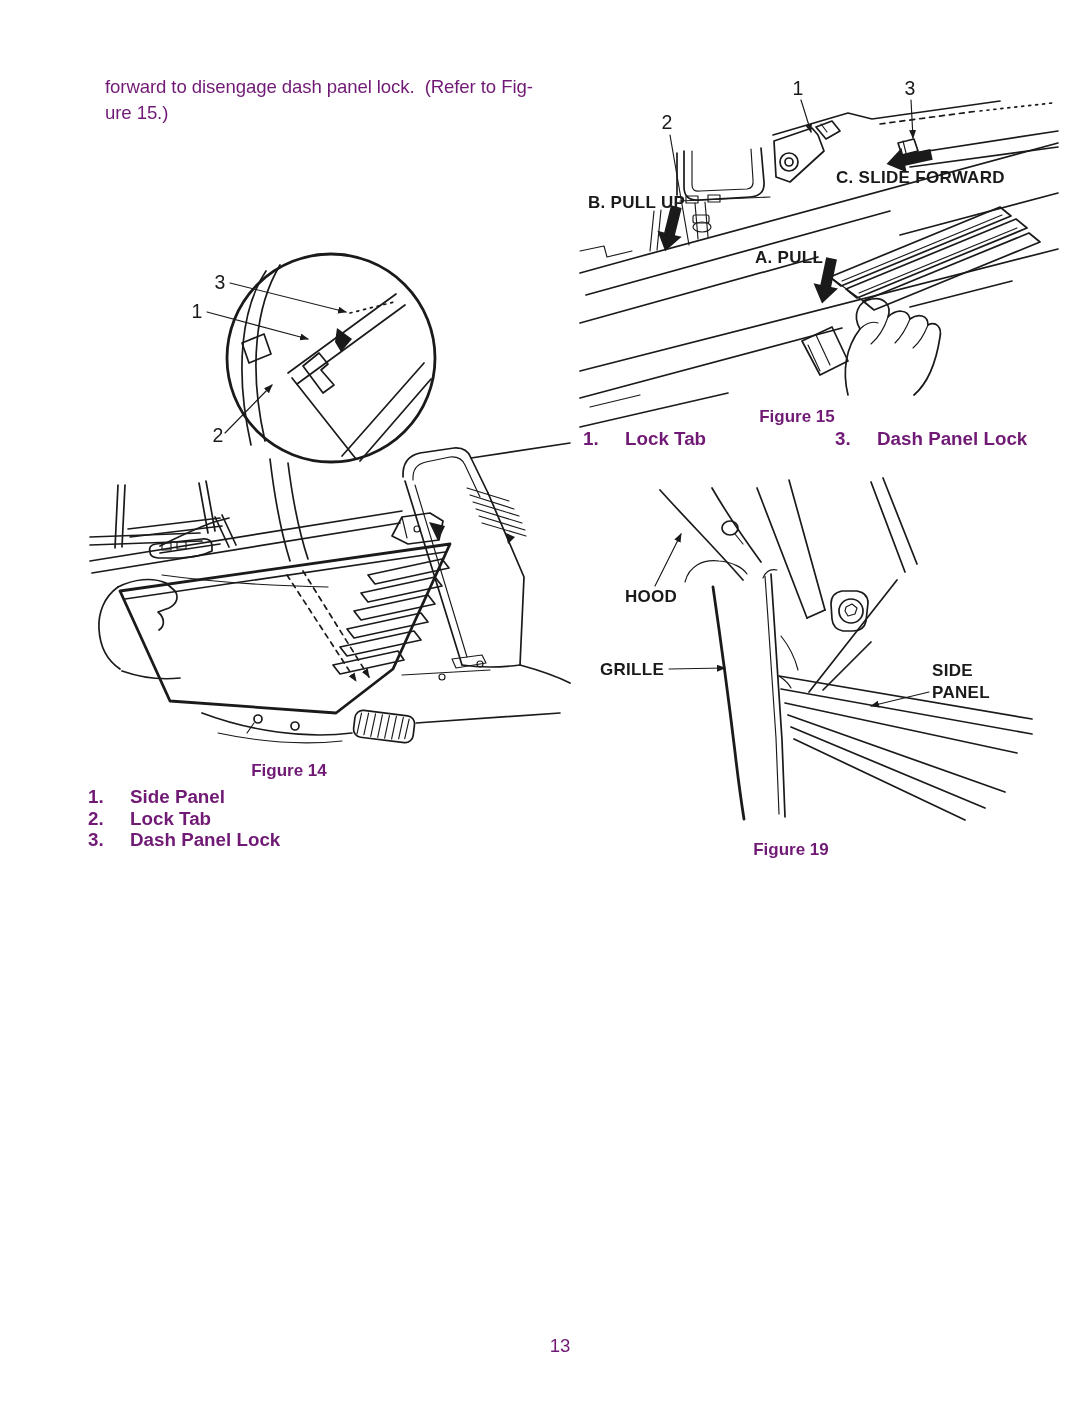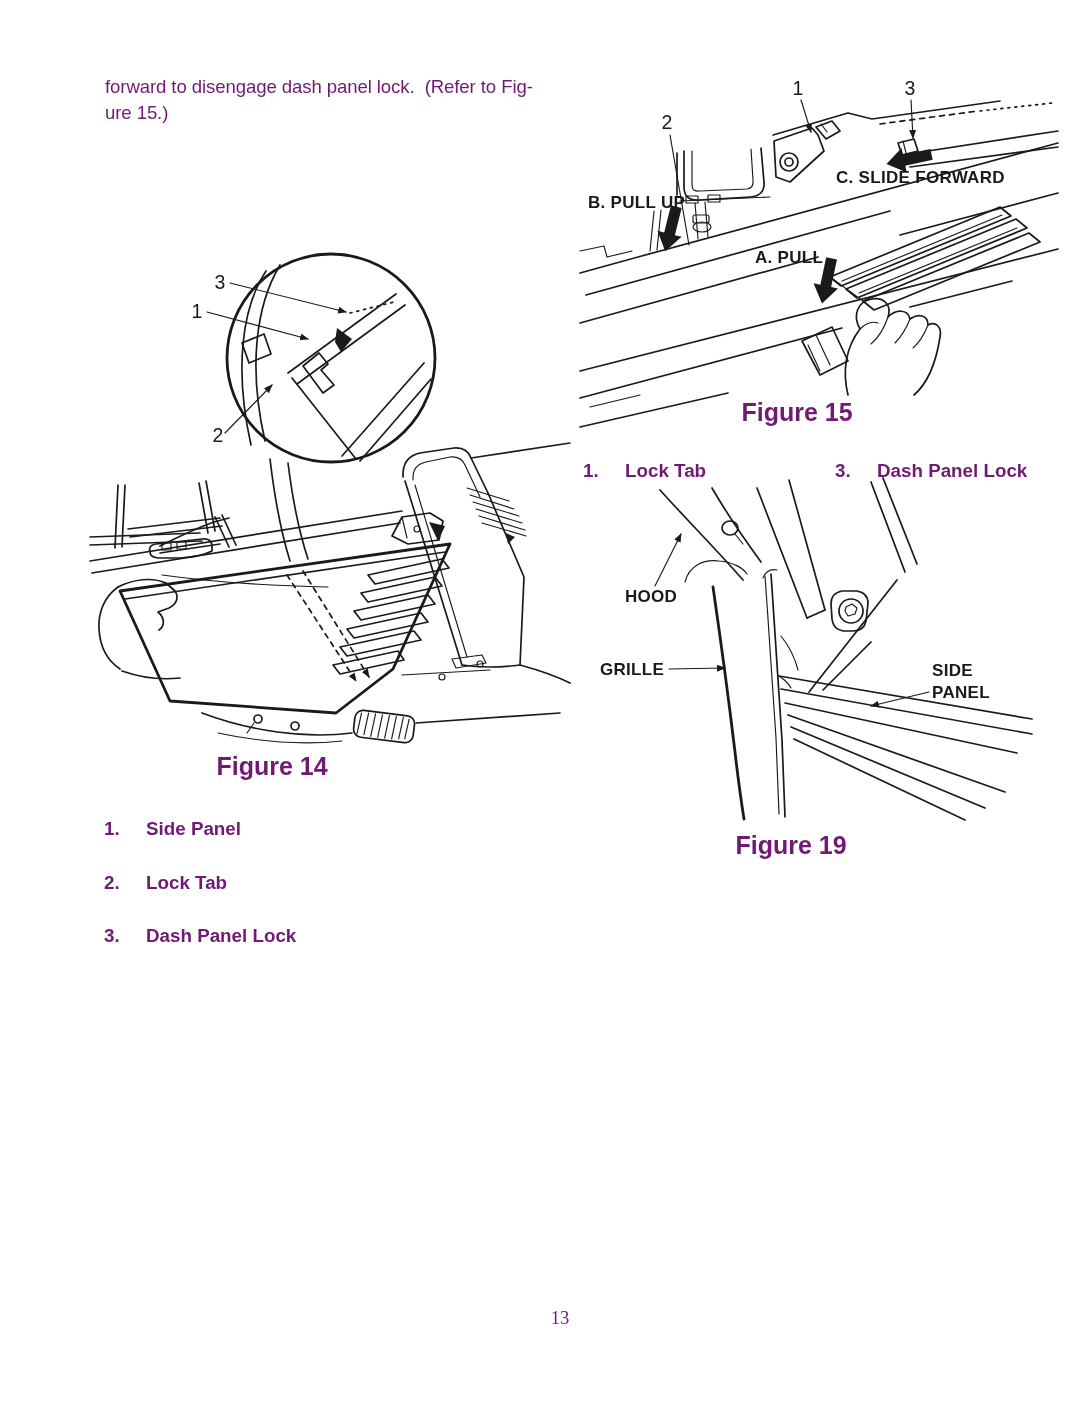--- a/index.html
+++ b/index.html
@@ -1,25 +1,25 @@
 <!DOCTYPE html>
 <html><head>
 <meta charset="utf-8">
 <style>
   html,body{margin:0;padding:0;background:#e8e8e8;}
   .page{position:relative;width:1080px;height:1409px;background:#ffffff;
         font-family:"Liberation Sans",sans-serif;color:#701a75;overflow:hidden;margin:0 auto;}
   .para{position:absolute;left:105px;width:462px;font-size:18.6px;line-height:26.2px;
         letter-spacing:-0.1px;white-space:pre-wrap;}
-  .caption{position:absolute;font-weight:bold;font-size:25px;text-align:center;}
+  .caption{position:absolute;font-weight:bold;font-size:17px;text-align:center;margin-top:9px;}
   .legend{position:absolute;font-weight:bold;font-size:18.8px;line-height:21.6px;}
-  .lrow{white-space:nowrap;margin-top:32px;}
+  .lrow{white-space:nowrap;}
   .lnum{display:inline-block;width:42px;}
   .col2{position:absolute;left:252px;top:0;}
-  .pageno{position:absolute;left:520px;top:1307px;width:80px;text-align:center;font-size:18.6px;font-family:Liberation Serif, serif;}
+  .pageno{position:absolute;left:520px;top:1335px;width:80px;text-align:center;font-size:18.6px;}
   svg{position:absolute;overflow:visible;}
   svg text{font-family:"Liberation Sans",sans-serif;fill:#1a1a1a;}
   .lab{font-weight:bold;font-size:17px;letter-spacing:.3px;}
   .num{font-size:19.5px;}
   .s{stroke:#1a1a1a;fill:none;stroke-width:1.7;stroke-linecap:round;stroke-linejoin:round;}
   .s1{stroke:#1a1a1a;fill:none;stroke-width:1.15;stroke-linecap:round;stroke-linejoin:round;}
   .s2{stroke:#1a1a1a;fill:none;stroke-width:2.8;stroke-linecap:round;stroke-linejoin:round;}
   .f{fill:#1a1a1a;stroke:none;}
   .dash{stroke-dasharray:5 5;}
   .dot{stroke-dasharray:2 5;}
@@ -122,22 +122,22 @@
       <path class="s1" d="M312 430 L400 425"></path>
       <path class="s" d="M430 420 C452 426 468 432 480 438"></path>
       <circle class="s" cx="168" cy="474" r="4"></circle>
       <path class="s1" d="M164 478 l-7 10"></path>
       <circle class="s" cx="205" cy="481" r="4"></circle>
       <circle class="s1" cx="352" cy="432" r="3"></circle>
       <circle class="s1" cx="390" cy="419" r="3"></circle>
       <path class="s1" d="M362 414 l30 -4 4 8 -30 5 z"></path>
     </g>
   </svg>
-  <div class="caption" style="left:172px;top:752px;width:200px">Figure 14</div>
-  <div class="legend" style="left:104px;top:786px">
+  <div class="caption" style="left:189px;top:752px;width:200px">Figure 14</div>
+  <div class="legend" style="left:88px;top:786px">
     <div class="lrow"><span class="lnum">1.</span><span>Side Panel</span></div>
     <div class="lrow"><span class="lnum">2.</span><span>Lock Tab</span></div>
     <div class="lrow"><span class="lnum">3.</span><span>Dash Panel Lock</span></div>
   </div>
 
   <svg style="left:580px;top:55px" width="500" height="340" viewBox="0 0 500 340">
     <g>
       <path class="s" d="M193 80 L268 58 L292 64 L420 46"></path>
       <path class="s dash" d="M300 69 L398 56"></path>
       <path class="s dot" d="M400 56 L472 48"></path>

